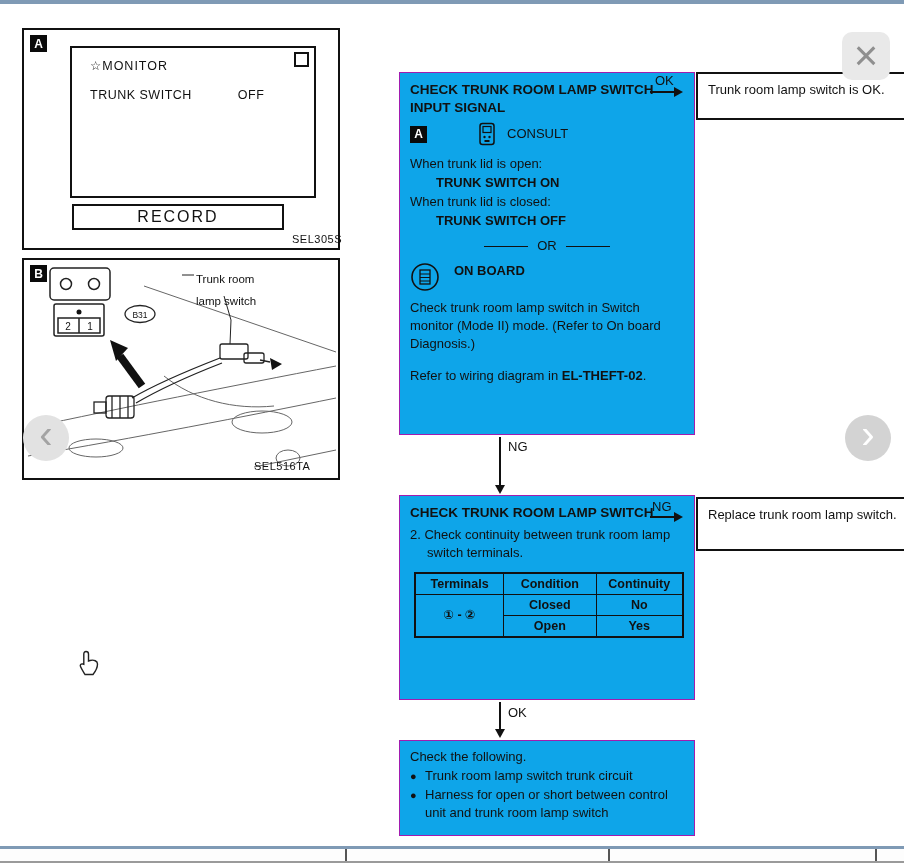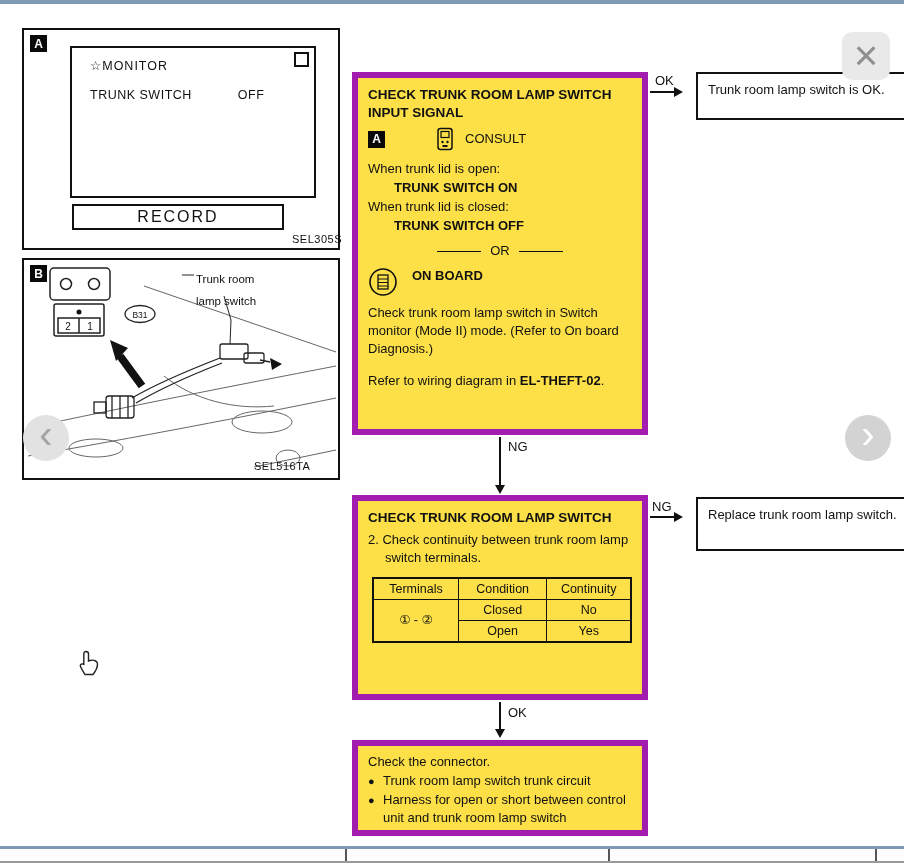--- a/index.html
+++ b/index.html
@@ -37,22 +37,22 @@
   .record { position:absolute; left:48px; top:174px; width:212px; height:26px; border:2px solid #111;
             display:flex; align-items:center; justify-content:center; font-size:16px; letter-spacing:2px; }
   .fig-code { position:absolute; font-size:11px; letter-spacing:.5px; }
   #panelA .fig-code { left:268px; top:203px; }
   #panelB .fig-code { left:230px; top:200px; }
   .callout { position:absolute; left:172px; top:8px; width:86px; font-size:11.5px; line-height:22px; }
   .diagram-svg { position:absolute; left:0; top:0; }
   .svg-label { font-family:"Liberation Sans","DejaVu Sans",sans-serif; fill:#111; }
 
   
-  .fbox { position:absolute; border:6px solid #a21caf; background:#fde047; padding:8px 10px;
-          font-size:13px; line-height:18px; }
+  .fbox { position:absolute; border:1px solid #a21caf; background:#0ea5e9; padding:8px 10px;
+          font-size:13px; line-height:18px;margin-left:47px; }
   #step1 { left:352px; top:72px;  width:296px; height:363px; }
   #step2 { left:352px; top:495px; width:296px; height:205px; }
   #step3 { left:352px; top:740px; width:296px; height:96px; padding-top:6px; }
   .rbox { position:absolute; border:2px solid #111; background:#fff; padding:7px 10px;
           width:223px; font-size:13px; line-height:17.5px;margin-left:12px; }
   #result-ok1 { left:684px; top:72px;  height:48px; }
   #result-ng2 { left:684px; top:497px; height:54px; }
   .fb-title { font-weight:bold; font-size:13.5px; line-height:17.5px; margin:0 0 4px; }
   .consult-row { display:flex; align-items:center; height:28px; margin:3px 0 7px; }
   .consult-icon { margin-left:52px; flex:none; }
@@ -60,21 +60,21 @@
   .line { margin:1px 0; }
   .bold-ind { font-weight:bold; padding-left:26px; margin:1px 0; }
   .or-row { display:flex; align-items:center; justify-content:center; margin:7px 0; }
   .or-seg { width:44px; border-top:1.5px solid #111; height:0; margin:0 9px; }
   .onboard-row { display:flex; align-items:flex-start; margin:6px 0 7px;font-weight:bold; }
   .onboard-label { margin-left:14px; }
   .para { margin:2px 0 14px; }
   .refer { margin-top:10px; }
   .num-item { padding-left:17px; text-indent:-17px; margin:2px 0; }
   .cont-table { border-collapse:collapse; border:2px solid #111; margin:10px 0 0 4px; }
-  .cont-table th, .cont-table td { border:1px solid #111; font-weight:normal; font-size:12.5px;
+  .cont-table th, .cont-table td { border:1px solid #111; font-weight:bold; font-size:12.5px;
             text-align:center; padding:1px 4px; height:18px; }
   .cont-table th:nth-child(1){ width:90px; } .cont-table th:nth-child(2){ width:94px; }
   .cont-table th:nth-child(3){ width:88px; }
   .bullet-row { display:flex; margin:1px 0; }
   .bullet-glyph { width:15px; flex:none; font-size:11px; line-height:18px; }
   .bullet-text { flex:1; }
 
   
   .edge { position:absolute; font-size:13px; }
   .hline { position:absolute; height:0; border-top:2px solid #111; }
@@ -232,21 +232,21 @@
   <div class="edge" id="lbl-ng2" style="left:652px; top:499px;">NG</div>
   <div class="hline" style="left:650px; top:516px; width:26px;"></div>
   <div class="tri-right" style="left:674px; top:512px;"></div>
   <div class="rbox" id="result-ng2">Replace trunk room lamp switch.</div>
 
   <div class="vline" style="left:499px; top:702px; height:28px;"></div>
   <div class="tri-down" style="left:495px; top:729px;"></div>
   <div class="edge" id="lbl-ok2" style="left:508px; top:705px;">OK</div>
 
   <div class="fbox" id="step3">
-    <div class="line">Check the connector.</div>
+    <div class="line">Check the following.</div>
     <div class="bullet-row">
       <span class="bullet-glyph">●</span>
       <span class="bullet-text">Trunk room lamp switch trunk circuit</span>
     </div>
     <div class="bullet-row">
       <span class="bullet-glyph">●</span>
       <span class="bullet-text">Harness for open or short between control unit and trunk room lamp switch</span>
     </div>
   </div>
 

